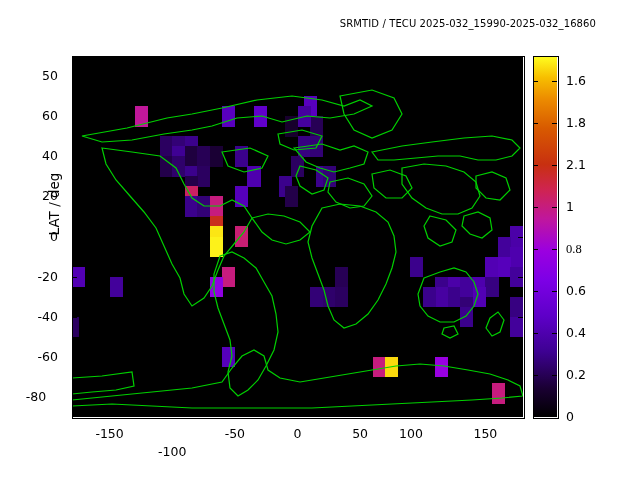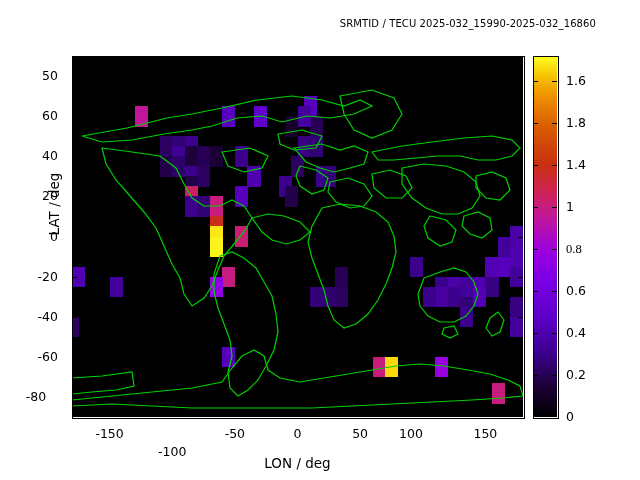--- a/index.html
+++ b/index.html
@@ -172,21 +172,20 @@
                  L348,308 L372,310 L396,314 L418,318 L436,324 L448,330 L451,340
                  L430,342 L400,344 L360,346 L320,348 L280,350 L240,352 L200,352
                  L160,352 L120,352 L80,350 L40,348 L0,350 Z"></path>
       </g>
     </svg>
   </div>
 
   <div id="plot-frame"></div>
 
   <div id="ylabel">LAT / deg</div>
-  <div id="xlabel">LON / deg</div>
 
   <div id="colorbar-wrap">
     <div id="colorbar-gradient" style="background: linear-gradient(rgb(255, 255, 32) 0%, rgb(247, 190, 0) 6%, rgb(236, 139, 0) 12%, rgb(216, 90, 0) 20%, rgb(200, 48, 16) 30%, rgb(207, 36, 80) 37%, rgb(192, 23, 156) 45%, rgb(155, 0, 224) 54%, rgb(125, 0, 230) 62%, rgb(94, 0, 200) 72%, rgb(61, 1, 145) 82%, rgb(26, 0, 51) 92%, rgb(0, 0, 0) 100%);"></div>
   </div>
   <div id="colorbar-frame"></div>
 
 <div class="ytick-label" style="left: 14px; top: 70.0556px;">50</div>
     <div class="tick-mark" style="left: 72px; top: 76.0556px; width: 5px; height: 1px;"></div>
     <div class="tick-mark" style="left: 518px; top: 76.0556px; width: 5px; height: 1px;"></div>
     <div class="ytick-label" style="left: 14px; top: 110.167px;">60</div>
@@ -243,21 +242,21 @@
     <div class="cb-tick" style="left: 552px; top: 333.047px;"></div>
     <div class="cb-tick-label" style="top: 285.07px;">0.6</div>
     <div class="cb-tick" style="left: 533px; top: 291.07px;"></div>
     <div class="cb-tick" style="left: 552px; top: 291.07px;"></div>
     <div class="cb-tick-label" style="top: 243.093px; font-family: Liberation Serif, serif;">0.8</div>
     <div class="cb-tick" style="left: 533px; top: 249.093px;"></div>
     <div class="cb-tick" style="left: 552px; top: 249.093px;"></div>
     <div class="cb-tick-label" style="top: 201.116px;">1</div>
     <div class="cb-tick" style="left: 533px; top: 207.116px;"></div>
     <div class="cb-tick" style="left: 552px; top: 207.116px;"></div>
-    <div class="cb-tick-label" style="top: 159.14px;">1.4</div>
+    <div class="cb-tick-label" style="top: 159.14px;">2.1</div>
     <div class="cb-tick" style="left: 533px; top: 165.14px;"></div>
     <div class="cb-tick" style="left: 552px; top: 165.14px;"></div>
     <div class="cb-tick-label" style="top: 117.163px;">1.8</div>
     <div class="cb-tick" style="left: 533px; top: 123.163px;"></div>
     <div class="cb-tick" style="left: 552px; top: 123.163px;"></div>
     <div class="cb-tick-label" style="top: 75.186px;">1.6</div>
     <div class="cb-tick" style="left: 533px; top: 81.186px;"></div>
     <div class="cb-tick" style="left: 552px; top: 81.186px;"></div>
   </div>
 

